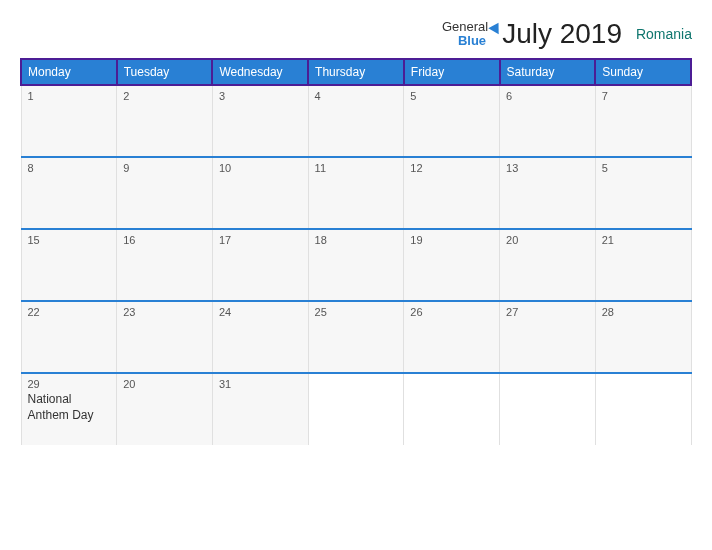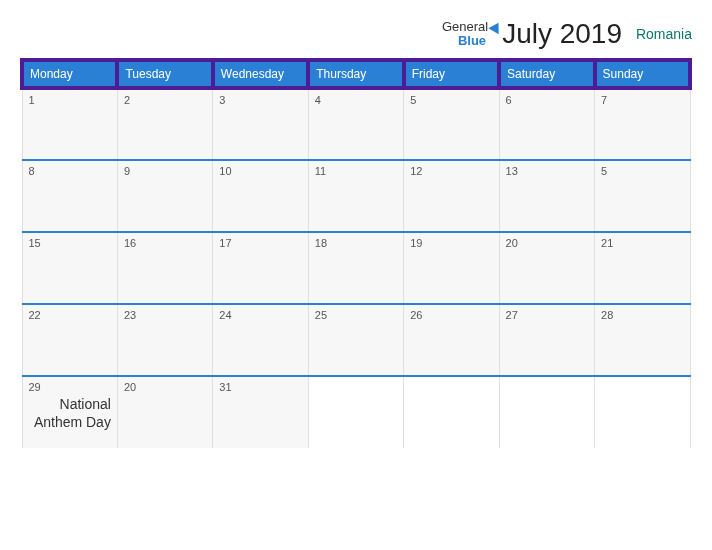--- a/index.html
+++ b/index.html
@@ -68,47 +68,46 @@
       border-collapse: collapse;
       table-layout: fixed;
     }
     .calendar-table thead tr th {
       background-color: #2980d4;
       color: #fff;
       font-size: 12px;
       font-weight: normal;
       padding: 5px 6px;
       text-align: left;
-      border: 4px solid #4c1d95;
+      border: 2px solid #4c1d95;
     }
     .calendar-table tbody tr {
       border-top: 2px solid #2980d4;
     }
     .calendar-table tbody tr td {
       vertical-align: top;
       padding: 4px 6px 4px 6px;
       font-size: 11px;
       color: #333;
       height: 72px;
       border-left: 1px solid #e0e0e0;
       border-right: 1px solid #e0e0e0;
       background: #f7f7f7;
     }
     .day-number {
       font-size: 11px;
       color: #555;
       display: block;
     }
     .event-text {
-      font-size: 14px;
+      font-size: 12px;
       color: #333;
       margin-top: 2px;
       display: block;
       line-height: 1.3;
-      text-align: right;
     }
     .empty-cell {
       background: #fff !important;
     }
   </style>
 </head>
 <body>
 
 <div class="page">
 

